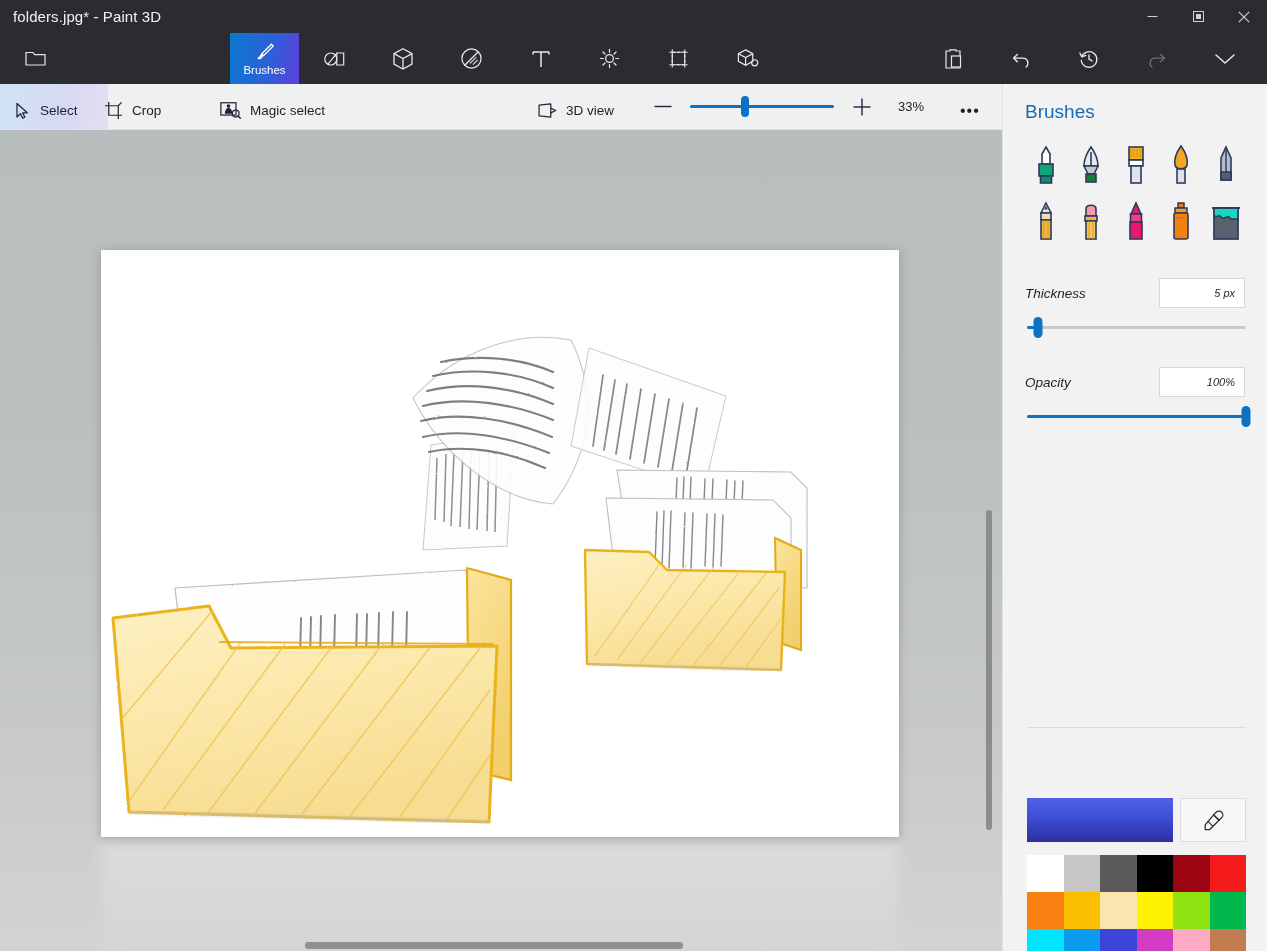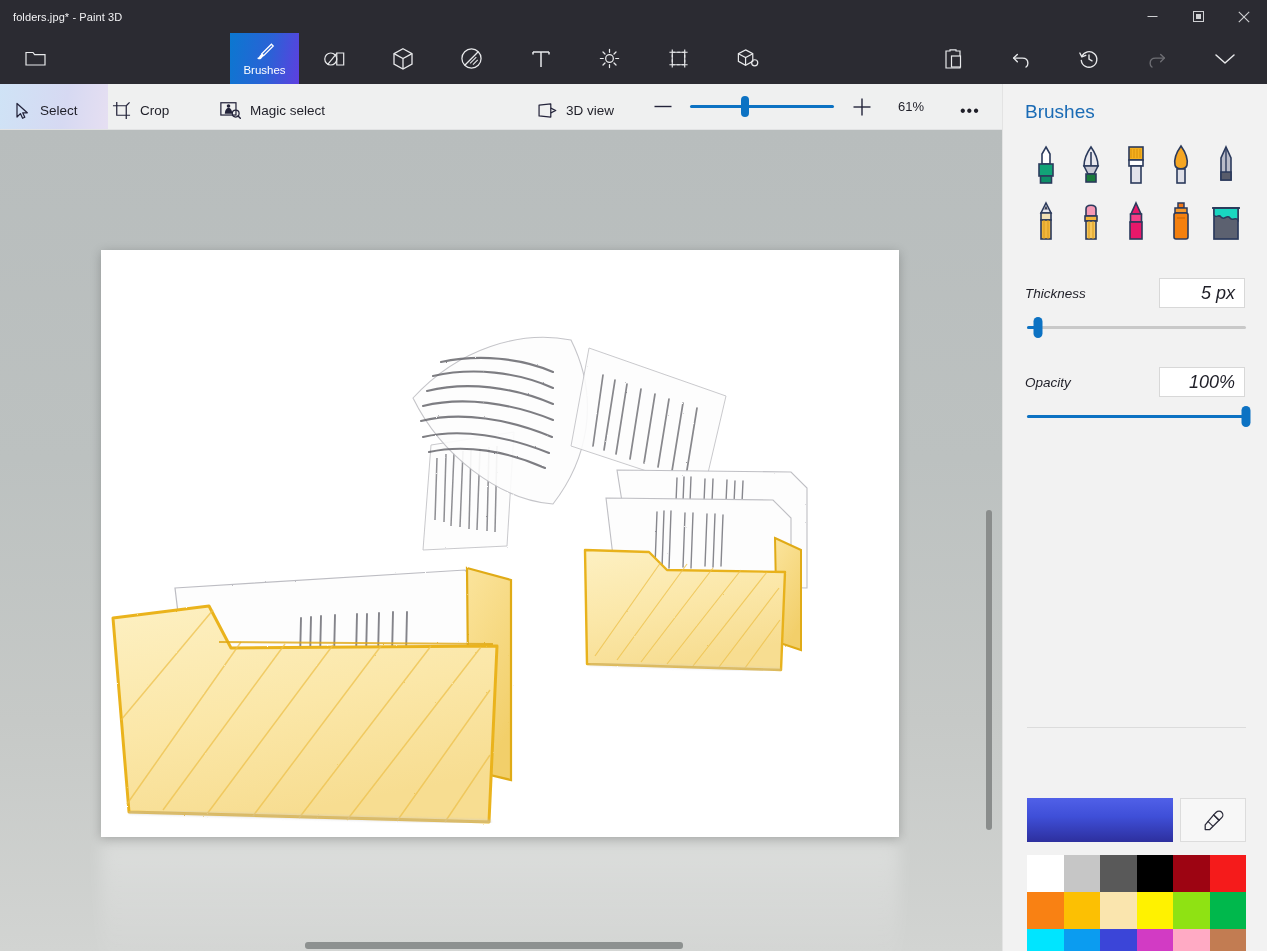--- a/index.html
+++ b/index.html
@@ -19,21 +19,21 @@
   
   .titlebar {
     position: absolute; top: 0; left: 0;
     width: 1267px; height: 33px;
     background: #2b2b32;
     display: flex; align-items: center;
   }
   .title-text {
     margin-left: 13px;
     color: #f2f2f4;
-    font-size: 11px;
+    font-size: 15px;
     letter-spacing: 0.1px;
     white-space: nowrap;
   }
   .wincontrols {
     position: absolute; right: 0; top: 0;
     height: 33px; display: flex;
   }
   .wbtn {
     width: 46px; height: 33px;
     display: flex; align-items: center; justify-content: center;
@@ -181,21 +181,21 @@
     width: 220px; height: 34px;
     display: flex; align-items: center; justify-content: space-between; font-style: italic;
   }
   .field-label { color: #1f1f28; font-size: 13.5px; }
   .field-box {
     width: 86px; height: 30px;
     background: #ffffff;
     border: 1px solid #d8d8d8;
     display: flex; align-items: center; justify-content: flex-end;
     padding-right: 9px; box-sizing: border-box;
-    color: #1f1f28; font-size: 18px;
+    color: #1f1f28; font-size: 11px;
   }
   .slider-track {
     position: absolute; left: 24px;
     width: 219px; height: 3px;
     background: #c9c9c9; border-radius: 2px;
   }
   .slider-fill {
     position: absolute; left: 0; top: 0; height: 3px;
     background: #0c72c3; border-radius: 2px;
   }
@@ -392,21 +392,21 @@
   <div class="subbar">
     <div class="sel-highlight"></div>
 
     <div class="sb-item" style="left:14px;">
       <svg width="17" height="18" viewBox="0 0 17 18">
         <path d="M3 1.5 L3 15 L6.4 11.6 L8.6 16.3 L10.8 15.3 L8.7 10.8 L13.3 10.8 Z" fill="none" stroke="#23233a" stroke-width="1.25" stroke-linejoin="round"></path>
       </svg>
       <span class="sb-label">Select</span>
     </div>
 
-    <div class="sb-item" style="left:112px;">
+    <div class="sb-item" style="left:104px;">
       <svg width="19" height="19" viewBox="0 0 20 20">
         <path d="M5 1 L5 15 L19 15" fill="none" stroke="#23233a" stroke-width="1.3"></path>
         <path d="M1 5 L15 5 L15 19" fill="none" stroke="#23233a" stroke-width="1.3"></path>
         <path d="M15 5 L18.5 1.5" stroke="#23233a" stroke-width="1.3"></path>
       </svg>
       <span class="sb-label">Crop</span>
     </div>
 
     <div class="sb-item" style="left:220px;">
       <svg width="21" height="17" viewBox="0 0 22 18">
@@ -437,21 +437,21 @@
       <div class="zoom-thumb"></div>
     </div>
 
     <div class="plusminus" style="left:845px;">
       <svg width="18" height="18" viewBox="0 0 18 18">
         <line x1="0.5" y1="9" x2="17.5" y2="9" stroke="#23233a" stroke-width="1.4"></line>
         <line x1="9" y1="0.5" x2="9" y2="17.5" stroke="#23233a" stroke-width="1.4"></line>
       </svg>
     </div>
 
-    <div class="zoom-pct">61%</div>
+    <div class="zoom-pct">33%</div>
 
     <div class="sb-item" style="left:960px;">
       <span class="sb-label" style="font-size:16px;letter-spacing:1px;">•••</span>
     </div>
   </div>
 
   <div class="workspace">
 
     <div class="paper">
       <svg width="798" height="587" viewBox="0 0 798 587">

